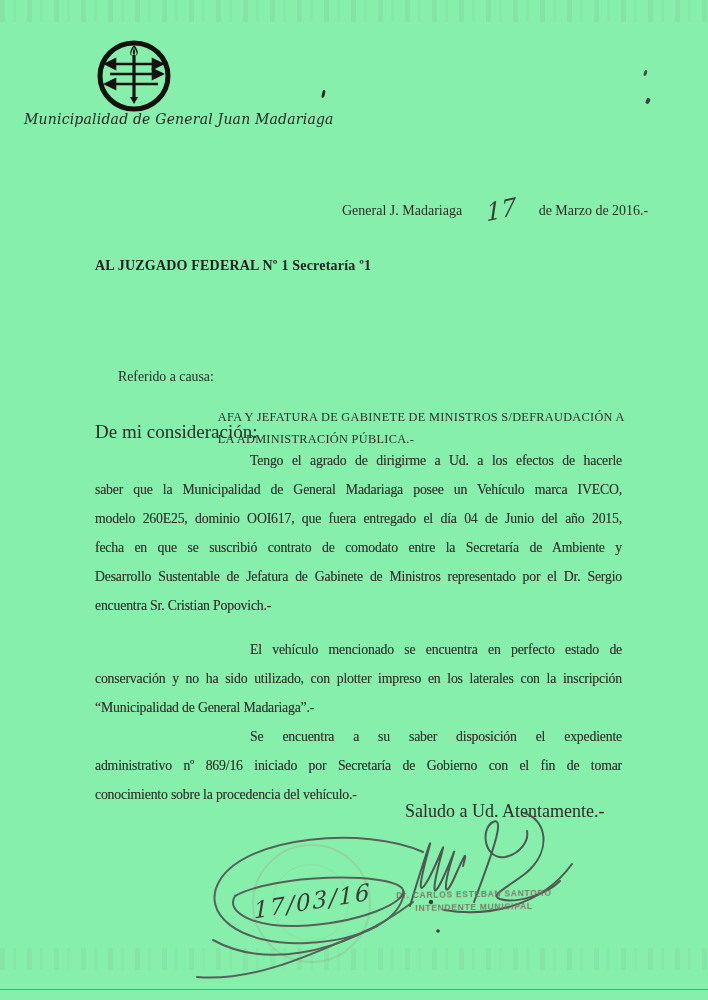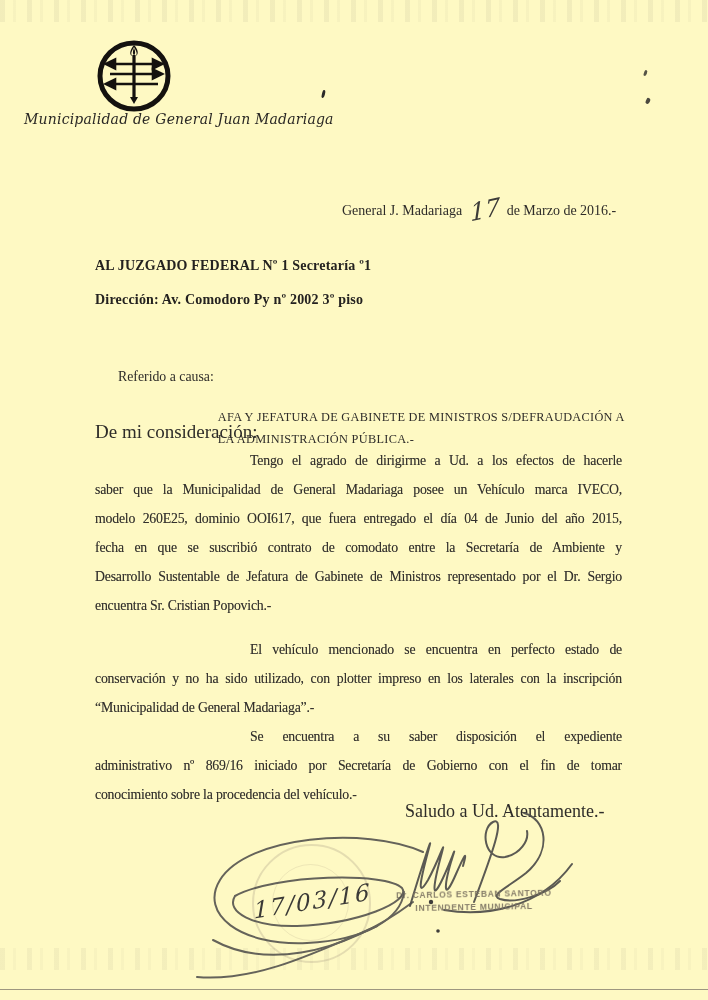--- a/index.html
+++ b/index.html
@@ -1,36 +1,36 @@
 <!DOCTYPE html>
 <html><head>
 <meta charset="utf-8">
 <style>
   html,body { margin:0; padding:0; background:#e9e7e2; }
   .paper {
     position:relative; width:708px; height:1000px; margin:0 auto;
-    background:#fef9c3; overflow:hidden;
+    background:#86efac; overflow:hidden;
     font-family:"Liberation Serif", serif; color:#2e2c29;
   }
   
   .scan-band { position:absolute; left:0; width:708px; pointer-events:none;
     background:repeating-linear-gradient(90deg, rgba(110,104,92,0.10) 0 5px, rgba(110,104,92,0) 5px 13px, rgba(110,104,92,0.06) 13px 16px, rgba(110,104,92,0) 16px 27px);
   }
   .scan-band.top { top:0; height:22px; opacity:.8; }
   .scan-band.bottom { top:948px; height:22px; opacity:.7; }
   .scan-line { position:absolute; left:0; top:989px; width:708px; height:1px; background:rgba(125,118,104,0.75); }
   .speck { position:absolute; background:#2b2a28; border-radius:40% 60% 60% 40%; }
 
   
   .logo { position:absolute; left:94px; top:37px; width:80px; height:78px; }
   .org-name { position:absolute; left:24px; top:111px; font-family:"DejaVu Serif", serif;
     font-style:italic; font-size:14px; letter-spacing:.2px; color:#2a2825; }
 
   
-  .date-line { position:absolute; left:342px; top:193px; display:flex; align-items:baseline; font-size:14px; white-space:nowrap; }
+  .date-line { position:absolute; left:342px; top:193px; display:flex; align-items:baseline; font-size:14px; white-space:nowrap;gap:16px; }
   .hand-day { display:inline-block; font-family:"DejaVu Serif", serif; font-style:italic;
     font-size:24px; color:#3c3b38; transform:rotate(-12deg) skewX(-10deg);
     margin:0 6px 0 8px; position:relative; top:3px; }
 
   
   .recipient { position:absolute; left:95px; top:249px; font-weight:bold; font-size:14px;
     line-height:34px; color:#242220; letter-spacing:.2px; }
 
   
   .subject { position:absolute; left:118px; top:369px; display:flex; }
@@ -99,21 +99,20 @@
   <div class="org-name">Municipalidad de General Juan Madariaga</div>
 
   <div class="date-line">
     <span>General J. Madariaga</span>
     <span class="hand-day">17</span>
     <span>de Marzo de 2016.-</span>
   </div>
 
   <div class="recipient">
     <div>AL JUZGADO FEDERAL Nº 1 Secretaría º1</div>
-    <div>Dirección: Av. Comodoro Py nº 2002 3º piso</div>
   </div>
 
   <div class="subject">
     <div class="subject-label">Referido a causa:</div>
     <div class="subject-lines">
       <div>AFA Y JEFATURA DE GABINETE DE MINISTROS S/DEFRAUDACIÓN A</div>
       <div>LA ADMINISTRACIÓN PÚBLICA.-</div>
     </div>
   </div>
 

